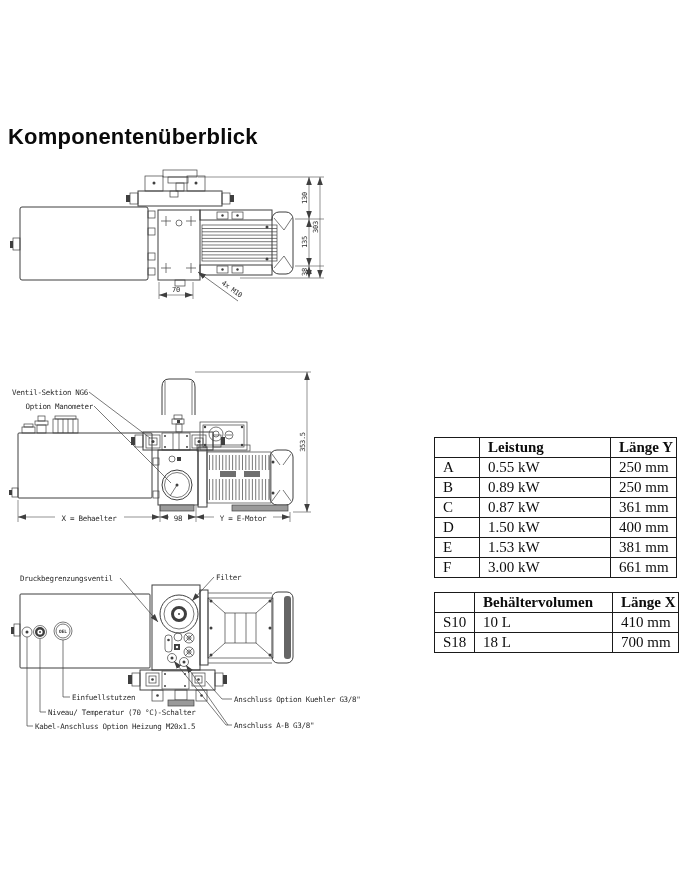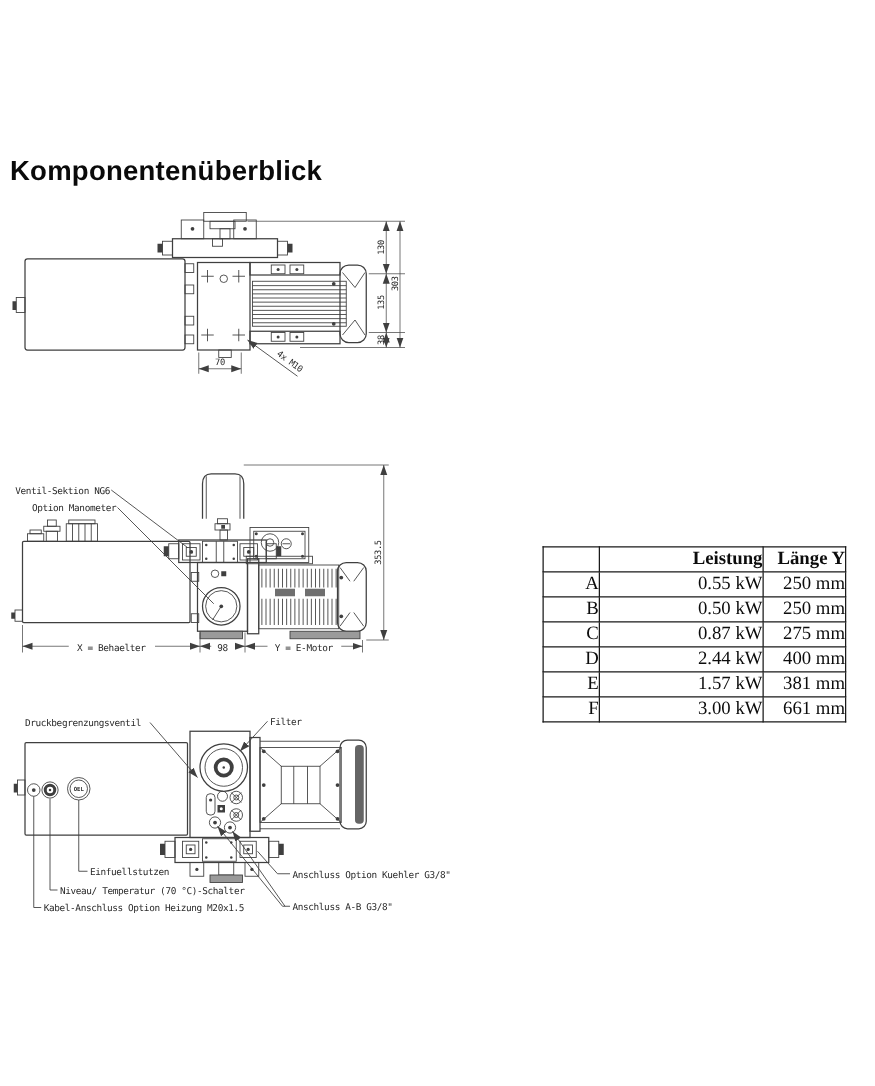--- a/index.html
+++ b/index.html
@@ -14,21 +14,21 @@
   .fl{fill:#3f3f3f;stroke:none;}
   .gy{fill:#9a9a9a;stroke:#3f3f3f;stroke-width:.7;}
   .wt{fill:#fff;stroke:none;}
   text{fill:#2a2a2a;stroke:none;font-family:"DejaVu Sans Mono",monospace;}
   .lbl{font-size:7.5px;letter-spacing:-0.3px;}
   .dim{font-size:7px;letter-spacing:-0.3px;}
   .tiny{font-size:4.5px;font-weight:bold;}
   table.dtab{position:absolute;border-collapse:collapse;table-layout:fixed;
              font-family:"Liberation Serif",serif;font-size:15px;color:#0c0c0c;}
   table.dtab td,table.dtab th{border:1px solid #1a1a1a;padding:0 0 0 8px;height:19px;
-             text-align:right;font-weight:normal;white-space:nowrap;overflow:hidden;}
+             text-align:left;font-weight:normal;white-space:nowrap;overflow:hidden;}
   table.dtab th{font-weight:bold;}
   #t1 td,#t1 th{height:19px;}
 </style>
 </head>
 <body>
 
 <div class="page">
 
   <div class="title">Komponentenüberblick</div>
 
@@ -364,40 +364,64 @@
       <th>Leistung</th>
       <th>Länge Y</th>
     </tr>
     <tr>
       <td>A</td>
       <td>0.55 kW</td>
       <td>250 mm</td>
     </tr>
     <tr>
       <td>B</td>
-      <td>0.50 kW</td>
+      <td>0.89 kW</td>
       <td>250 mm</td>
     </tr>
     <tr>
       <td>C</td>
       <td>0.87 kW</td>
-      <td>275 mm</td>
+      <td>361 mm</td>
     </tr>
     <tr>
       <td>D</td>
-      <td>2.44 kW</td>
+      <td>1.50 kW</td>
       <td>400 mm</td>
     </tr>
     <tr>
       <td>E</td>
-      <td>1.57 kW</td>
+      <td>1.53 kW</td>
       <td>381 mm</td>
     </tr>
     <tr>
       <td>F</td>
       <td>3.00 kW</td>
       <td>661 mm</td>
     </tr>
   </tbody>
     </table>
 
+  <table class="dtab" id="t2" style="left:434px;top:592px;">
+    <colgroup>
+        <col style="width:40px">
+        <col style="width:138px">
+        <col style="width:66px">
+      </colgroup>
+    <tbody>
+        <tr>
+      <th></th>
+      <th>Behältervolumen</th>
+      <th>Länge X</th>
+    </tr>
+    <tr>
+      <td>S10</td>
+      <td>10 L</td>
+      <td>410 mm</td>
+    </tr>
+    <tr>
+      <td>S18</td>
+      <td>18 L</td>
+      <td>700 mm</td>
+    </tr>
+  </tbody>
+    </table>
 
 </div>
 
 </body></html>

